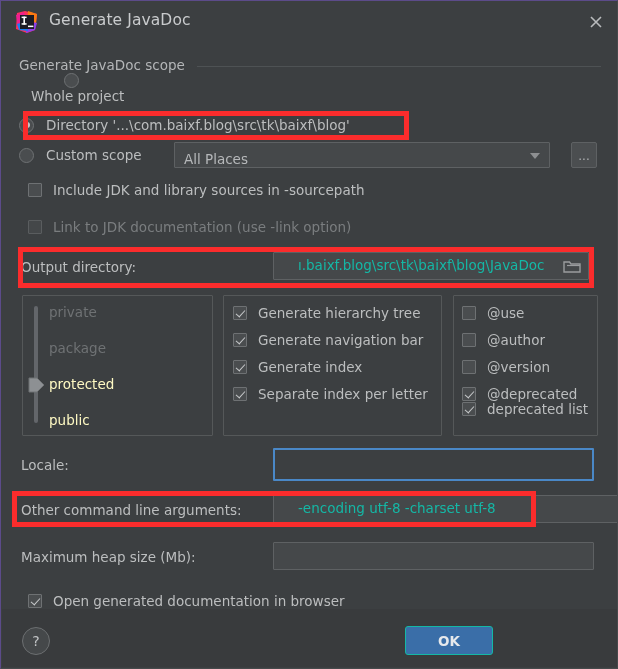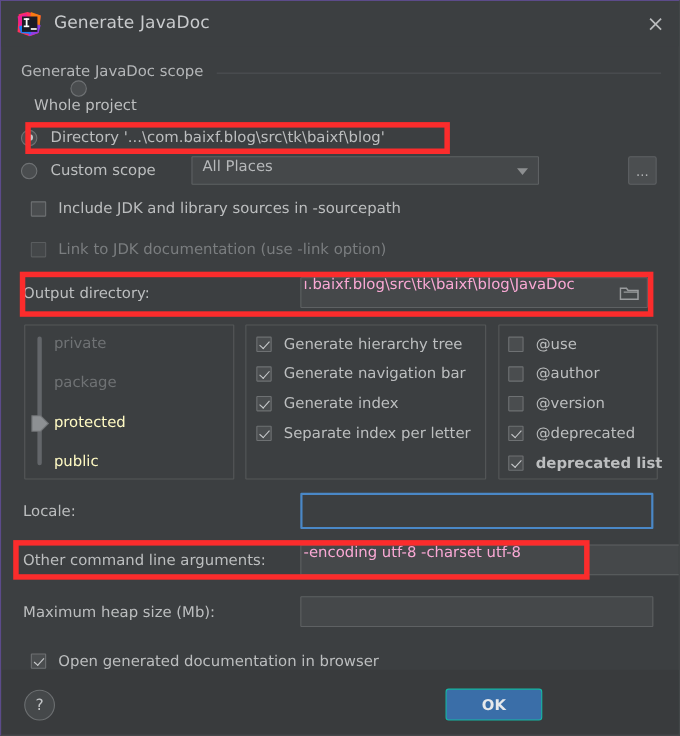--- a/index.html
+++ b/index.html
@@ -132,45 +132,45 @@
   }
   .check-label { margin-left: 11px; white-space: nowrap; color: #bcbebf; }
   .check-label.disabled { color: #7a7d7f; }
 
   
   .field {
     position: absolute;
     background: #45484a;
     border: 1px solid #5e6163;
     box-sizing: border-box;
-    color: #f9a8d4;
+    color: #14b8a6;
     font-family: "DejaVu Sans", "Liberation Sans", sans-serif;
     font-size: 13.5px;
-    padding: 0 2px;
+    padding: 0 24px;
     line-height: 1;
     display: flex;
-    align-items: flex-start;
+    align-items: center;
     outline: none;
     border-radius: 1px;
   }
   .field.focused {
     border: 2px solid #4a88c7;
     background: #3c3f41;
   }
 
   
   #custom-scope-combo {
     position: absolute;
     left: 173px; top: 141px;
-    width: 316px; height: 26px;
+    width: 376px; height: 26px;
     background: #45484a;
     border: 1px solid #5e6163;
     box-sizing: border-box;
     display: flex;
-    align-items: flex-start;
+    align-items: flex-end;
     cursor: pointer;
     border-radius: 1px;
   }
   #custom-scope-value {
     margin-left: 9px;
     color: #b6b8ba;
   }
   #combo-arrow {
     position: absolute;
     right: 9px; top: 10px;
@@ -424,21 +424,21 @@
     <span class="check-label">@author</span>
   </div>
   <div class="check-row" style="left:461px; top:356px;">
     <span class="cbx"></span>
     <span class="check-label">@version</span>
   </div>
   <div class="check-row" style="left:461px; top:383px;">
     <span class="cbx checked"></span>
     <span class="check-label">@deprecated</span>
   </div>
-  <div class="check-row" style="left:461px; top:410px;font-weight:bold;">
+  <div class="check-row" style="left:461px; top:398px;">
     <span class="cbx checked"></span>
     <span class="check-label">deprecated list</span>
   </div>
 
   <div class="form-label" style="top:456px;">Locale:</div>
   <div class="field focused" style="left:272px; top:447px; width:321px; height:33px;">
     <span></span>
   </div>
 
   <div class="form-label" style="top:501px;">Other command line arguments:</div>

